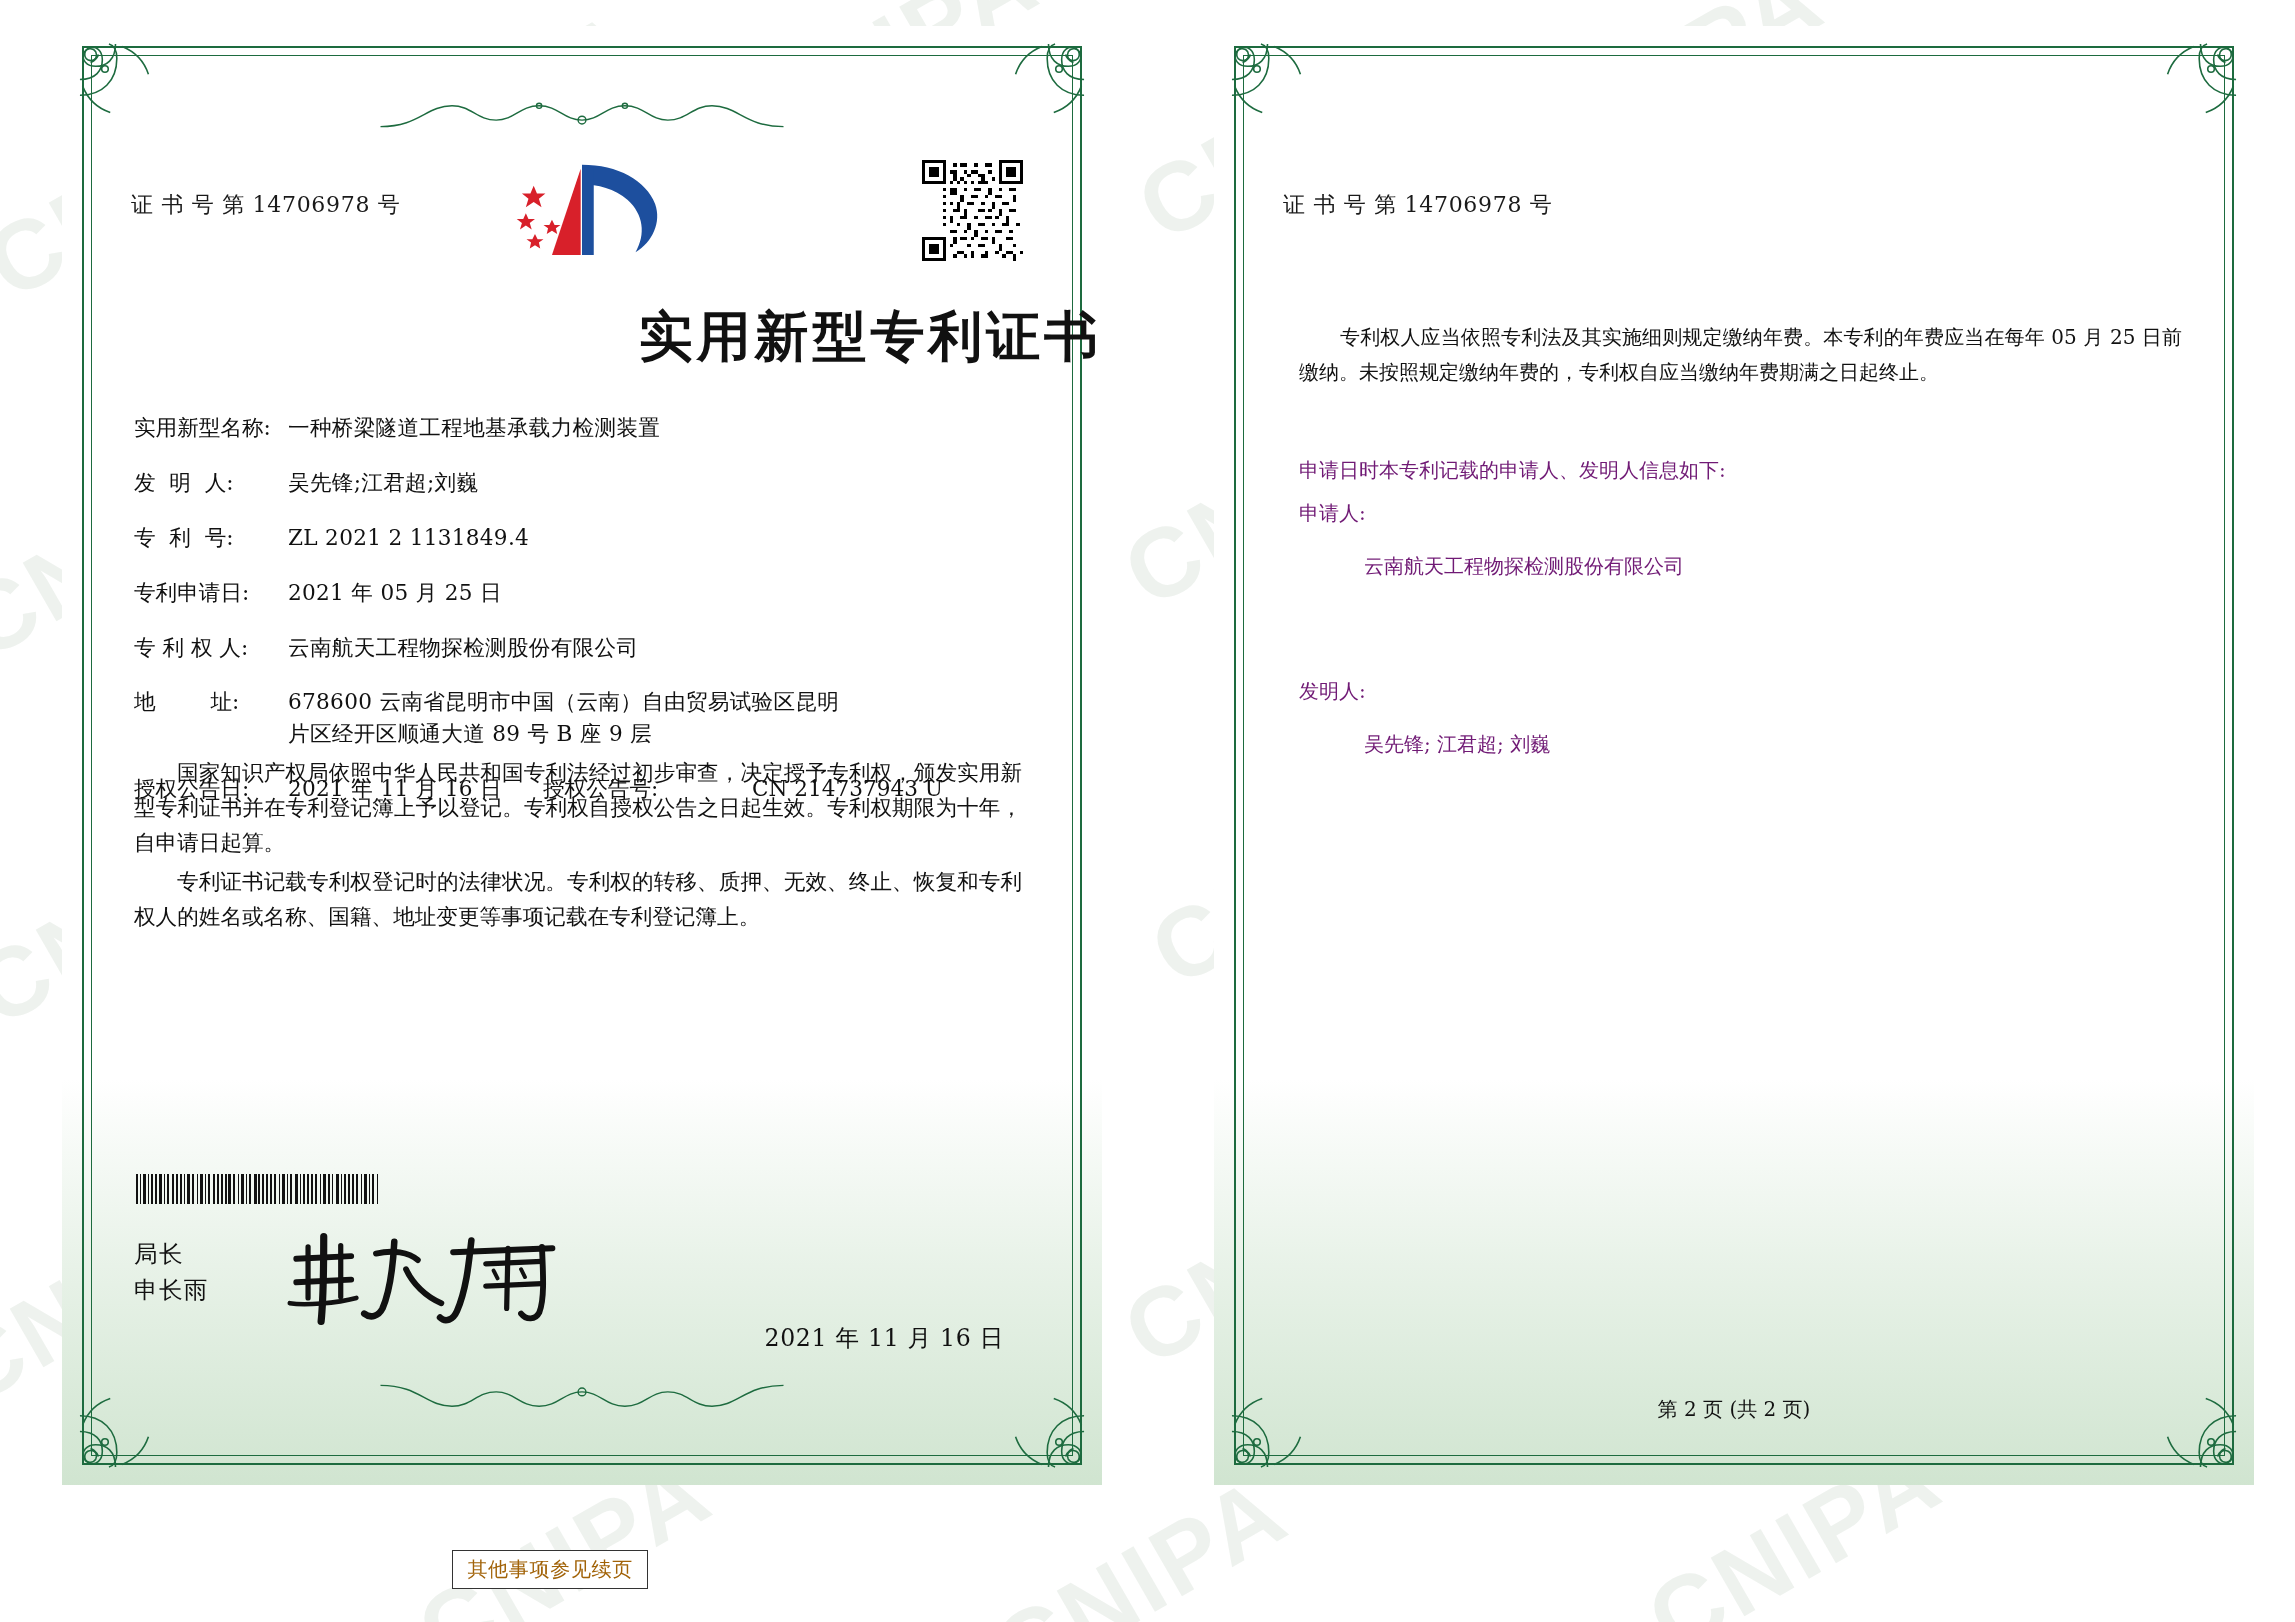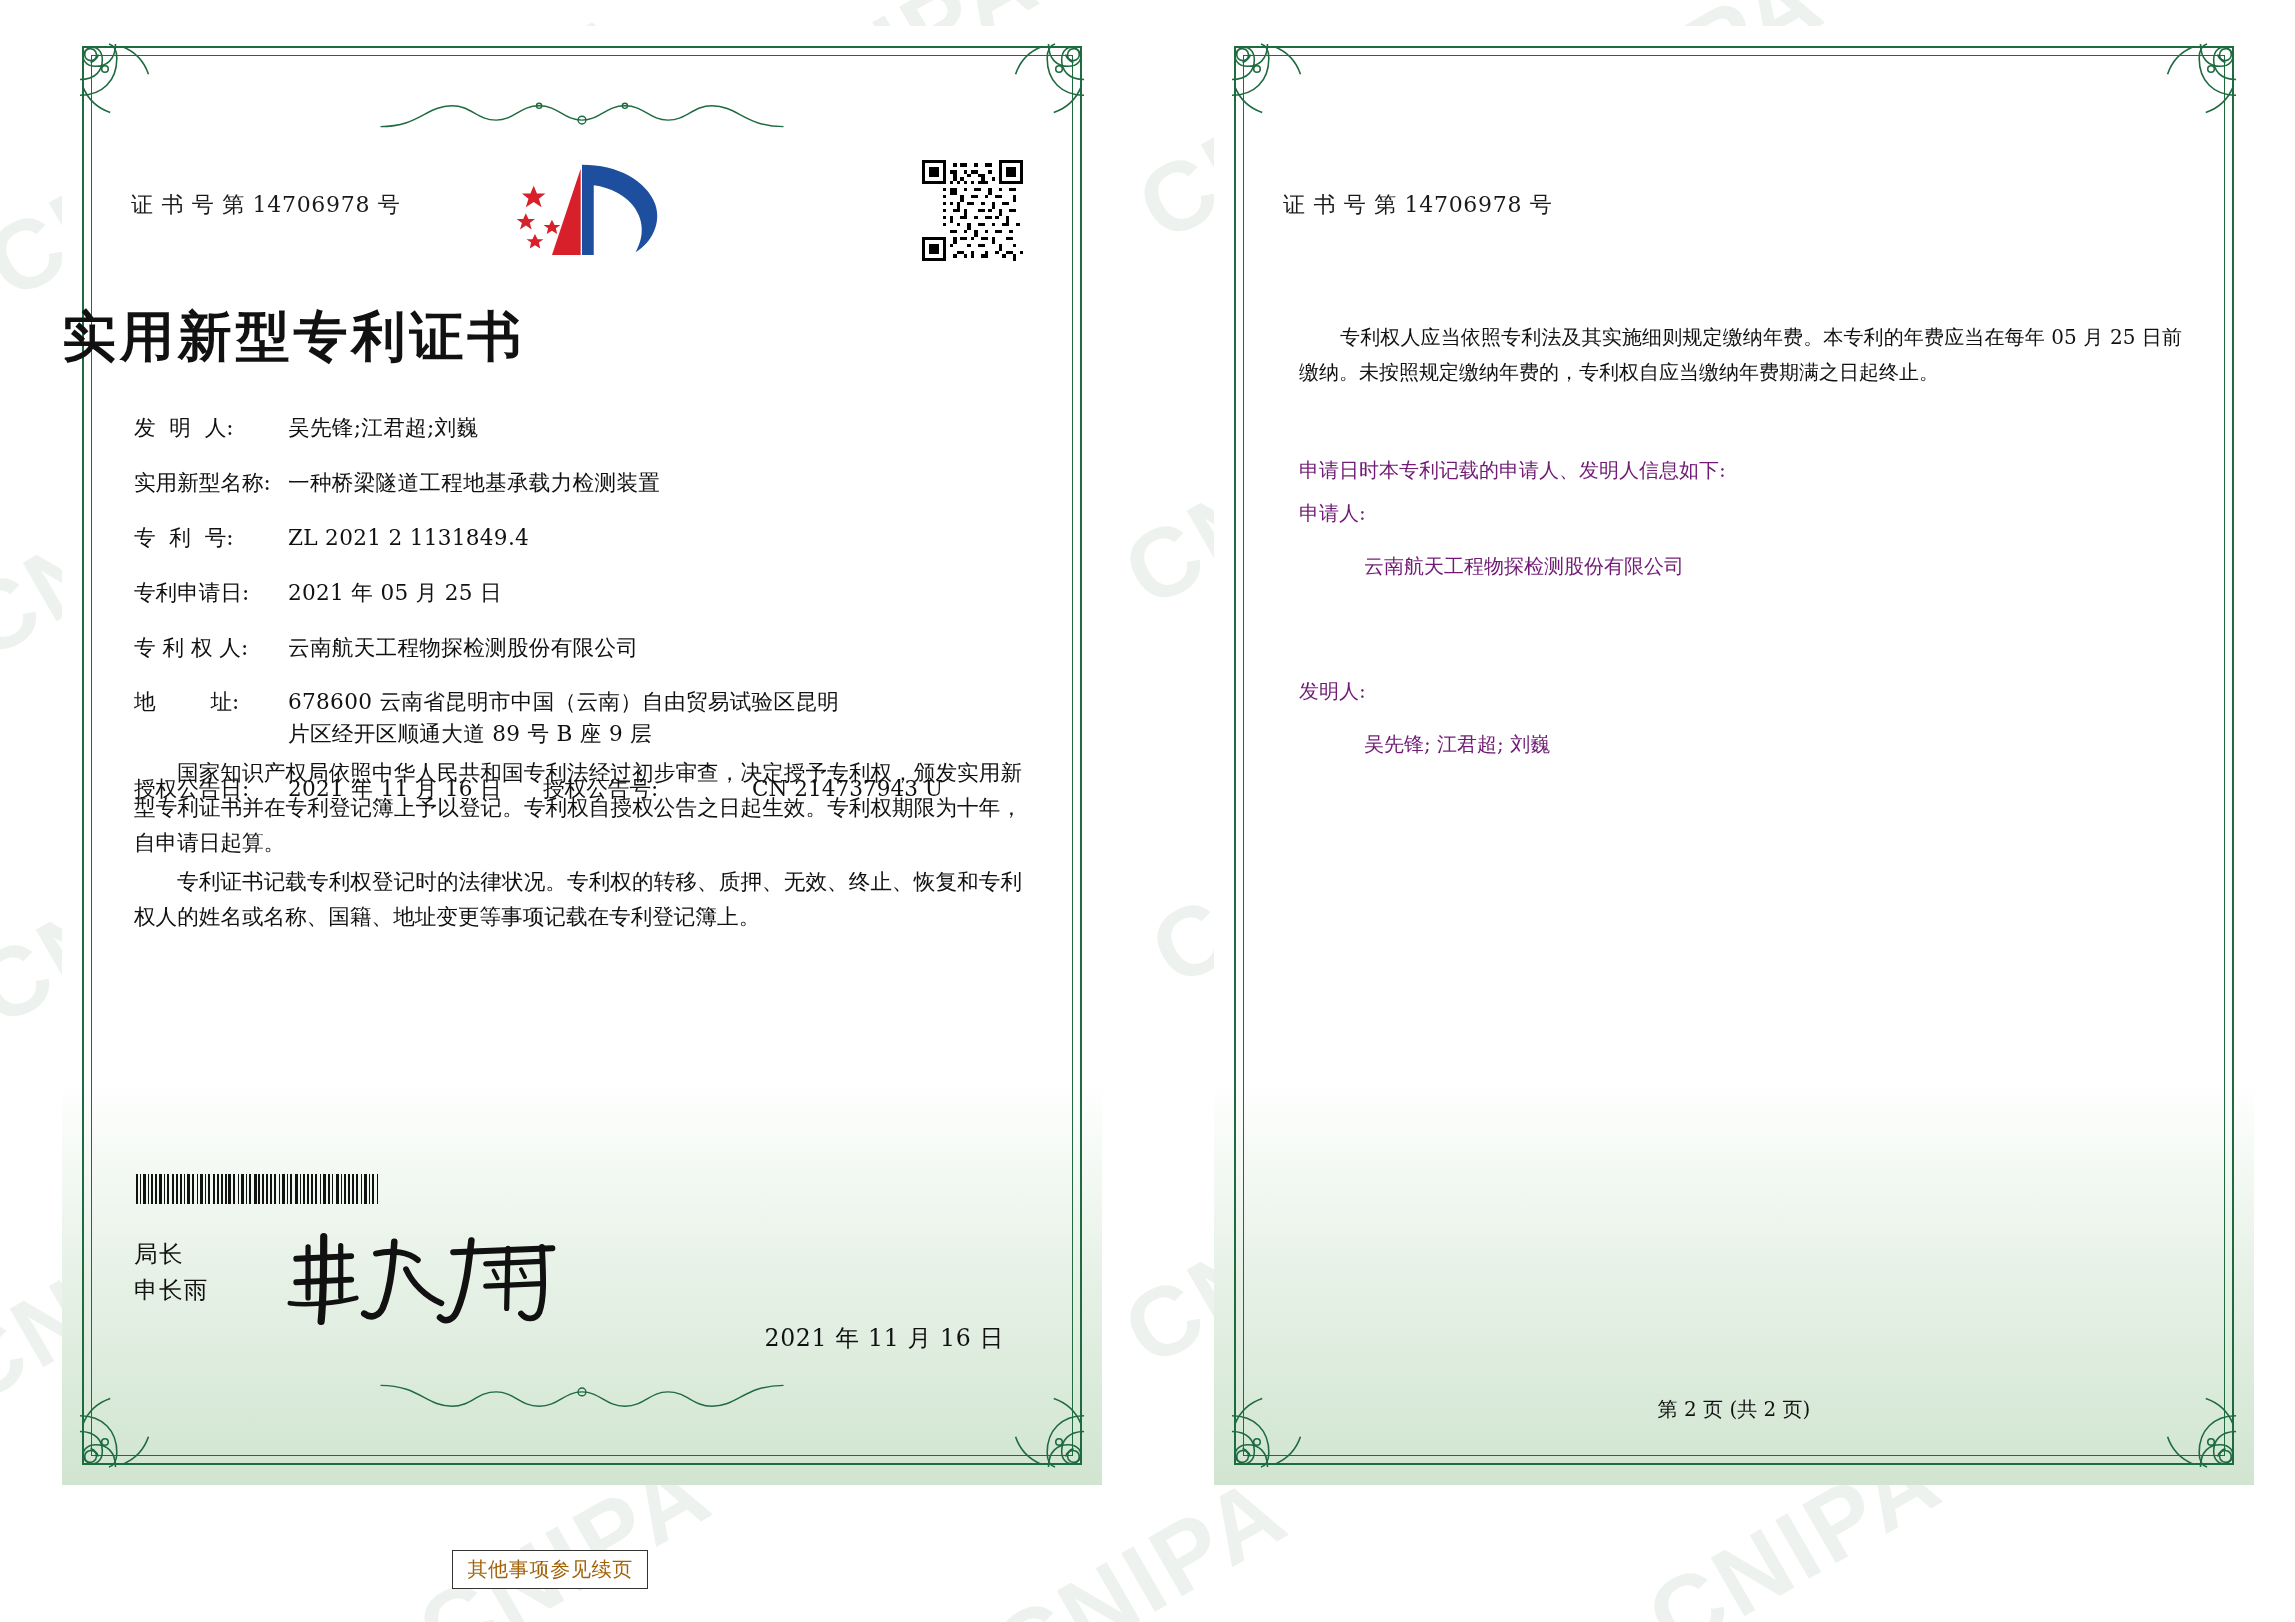--- a/index.html
+++ b/index.html
@@ -136,21 +136,21 @@
     right: 79px;
     width: 101px;
     height: 101px;
   }
   .qr svg { width: 100%; height: 100%; display: block; }
 
   .doc-title {
     position: absolute;
     top: 275px;
     left: 0; right: 0;
-    text-align: left;
+    text-align: right;
     font-size: 54px;
     font-weight: bold;
     letter-spacing: 3.9px;
     color: #111;
     font-family: "DejaVu Serif", "Liberation Serif", serif;
   }
 
   .fields {
     position: absolute;
     top: 386px;
@@ -534,27 +534,27 @@
           <rect x="26" y="27" width="1" height="2"></rect>
         </g>
       </svg>
     </div>
 
     <div class="doc-title">实用新型专利证书</div>
 
     <div class="fields">
 
       <div class="field-row">
+        <div class="field-label">实用新型名称:</div>
+        <div class="field-value">一种桥梁隧道工程地基承载力检测装置</div>
+      </div>
+
+      <div class="field-row">
         <div class="field-label">发  明  人:</div>
         <div class="field-value">吴先锋;江君超;刘巍</div>
-      </div>
-
-      <div class="field-row">
-        <div class="field-label">实用新型名称:</div>
-        <div class="field-value">一种桥梁隧道工程地基承载力检测装置</div>
       </div>
 
       <div class="field-row">
         <div class="field-label">专  利  号:</div>
         <div class="field-value">ZL 2021 2 1131849.4</div>
       </div>
 
       <div class="field-row">
         <div class="field-label">专利申请日:</div>
         <div class="field-value">2021 年 05 月 25 日</div>

